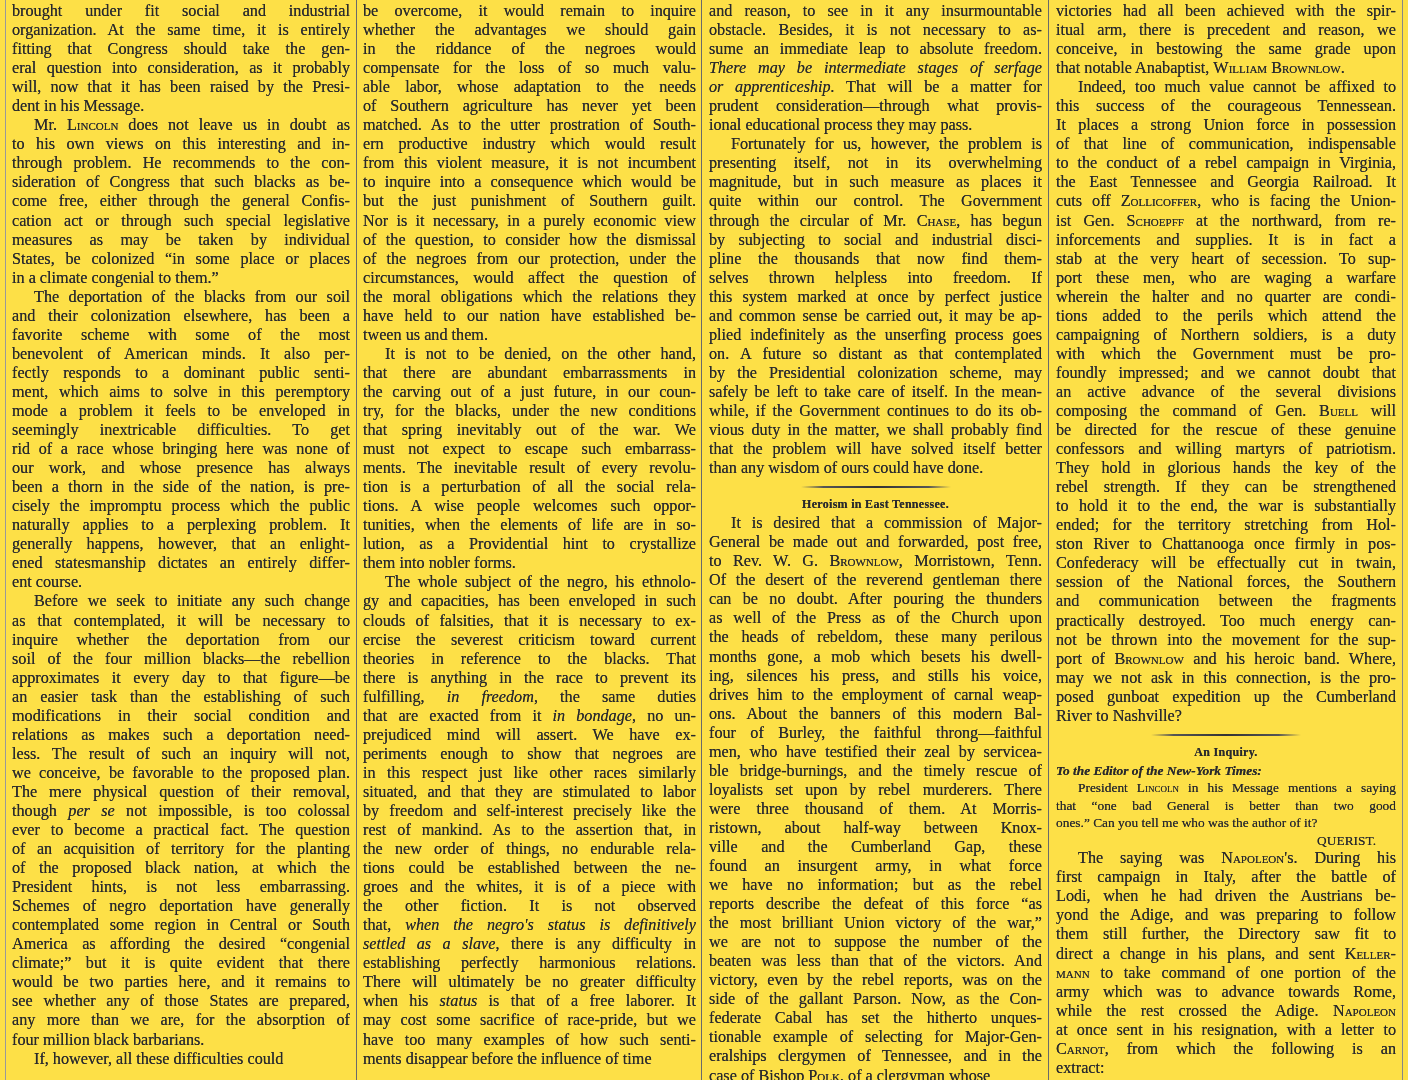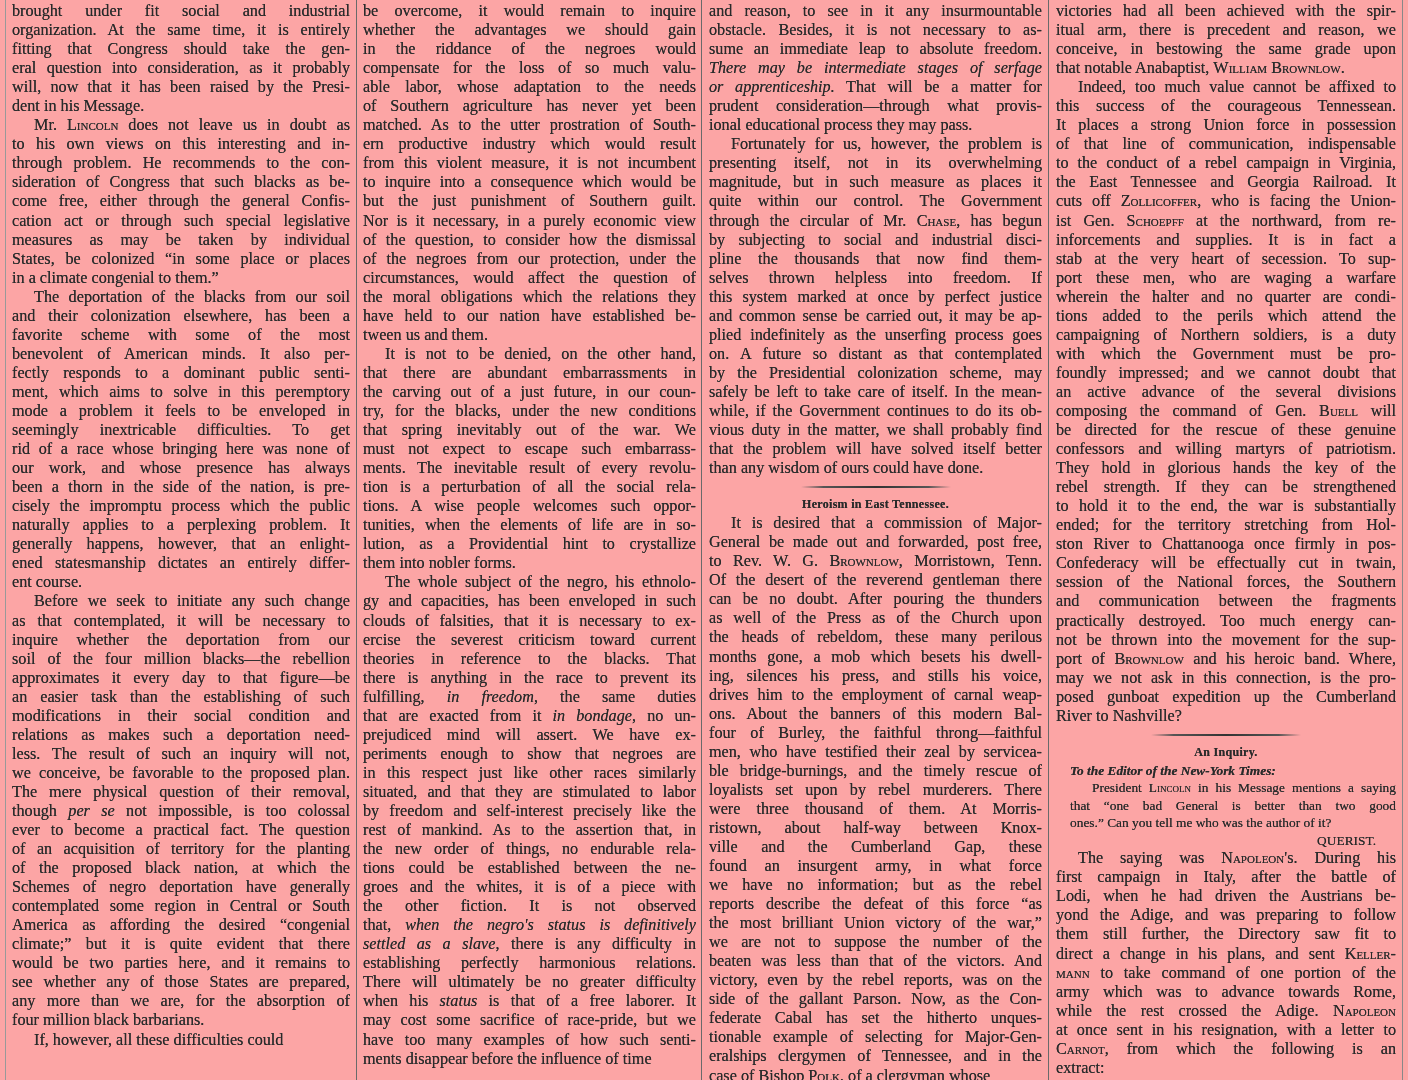--- a/index.html
+++ b/index.html
@@ -13,21 +13,21 @@
     overflow: hidden;
     position: relative;
     font-family: "Liberation Serif", "DejaVu Serif", serif;
     color: #2a2a2a;
   }
   .page {
     position: absolute;
     left: 0; top: 0;
     width: 1408px;
     height: 1080px;
-    background: #fca5a5;
+    background: #fde047;
   }
   .col {
     position: absolute;
     top: 2px;
     height: 1078px;
     overflow: hidden;
     font-size: 16.2px;
     line-height: 19.05px;
     text-align: justify;
     text-shadow: 0 0 0.4px #444;
@@ -63,21 +63,21 @@
     text-align: center;
     text-align-last: center;
     letter-spacing: 0.3px;
     height: 20px;
     line-height: 20px;
   }
   .small {
     font-size: 13.4px;
     line-height: 17.5px;
   }
-  .small .line { height: 17.5px; margin-left: 14px; }
+  .small .line { height: 17.5px; }
   .sc { font-variant: small-caps; }
 </style>
 </head>
 <body>
 
 <div class="page">
 
   <div class="rule" style="left:356px"></div>
   <div class="rule" style="left:701px"></div>
   <div class="rule" style="left:1048px"></div>
@@ -131,20 +131,21 @@
         <span class="line">an easier task than the establishing of such</span>
         <span class="line">modifications in their social condition and</span>
         <span class="line">relations as makes such a deportation need-</span>
         <span class="line">less. The result of such an inquiry will not,</span>
         <span class="line">we conceive, be favorable to the proposed plan.</span>
         <span class="line">The mere physical question of their removal,</span>
         <span class="line">though <span class="it">per se</span> not impossible, is too colossal</span>
         <span class="line">ever to become a practical fact. The question</span>
         <span class="line">of an acquisition of territory for the planting</span>
         <span class="line">of the proposed black nation, at which the</span>
+        <span class="line">President hints, is not less embarrassing.</span>
         <span class="line">Schemes of negro deportation have generally</span>
         <span class="line">contemplated some region in Central or South</span>
         <span class="line">America as affording the desired “congenial</span>
         <span class="line">climate;” but it is quite evident that there</span>
         <span class="line">would be two parties here, and it remains to</span>
         <span class="line">see whether any of those States are prepared,</span>
         <span class="line">any more than we are, for the absorption of</span>
         <span class="line last">four million black barbarians.</span>
       </div>
       <div>

